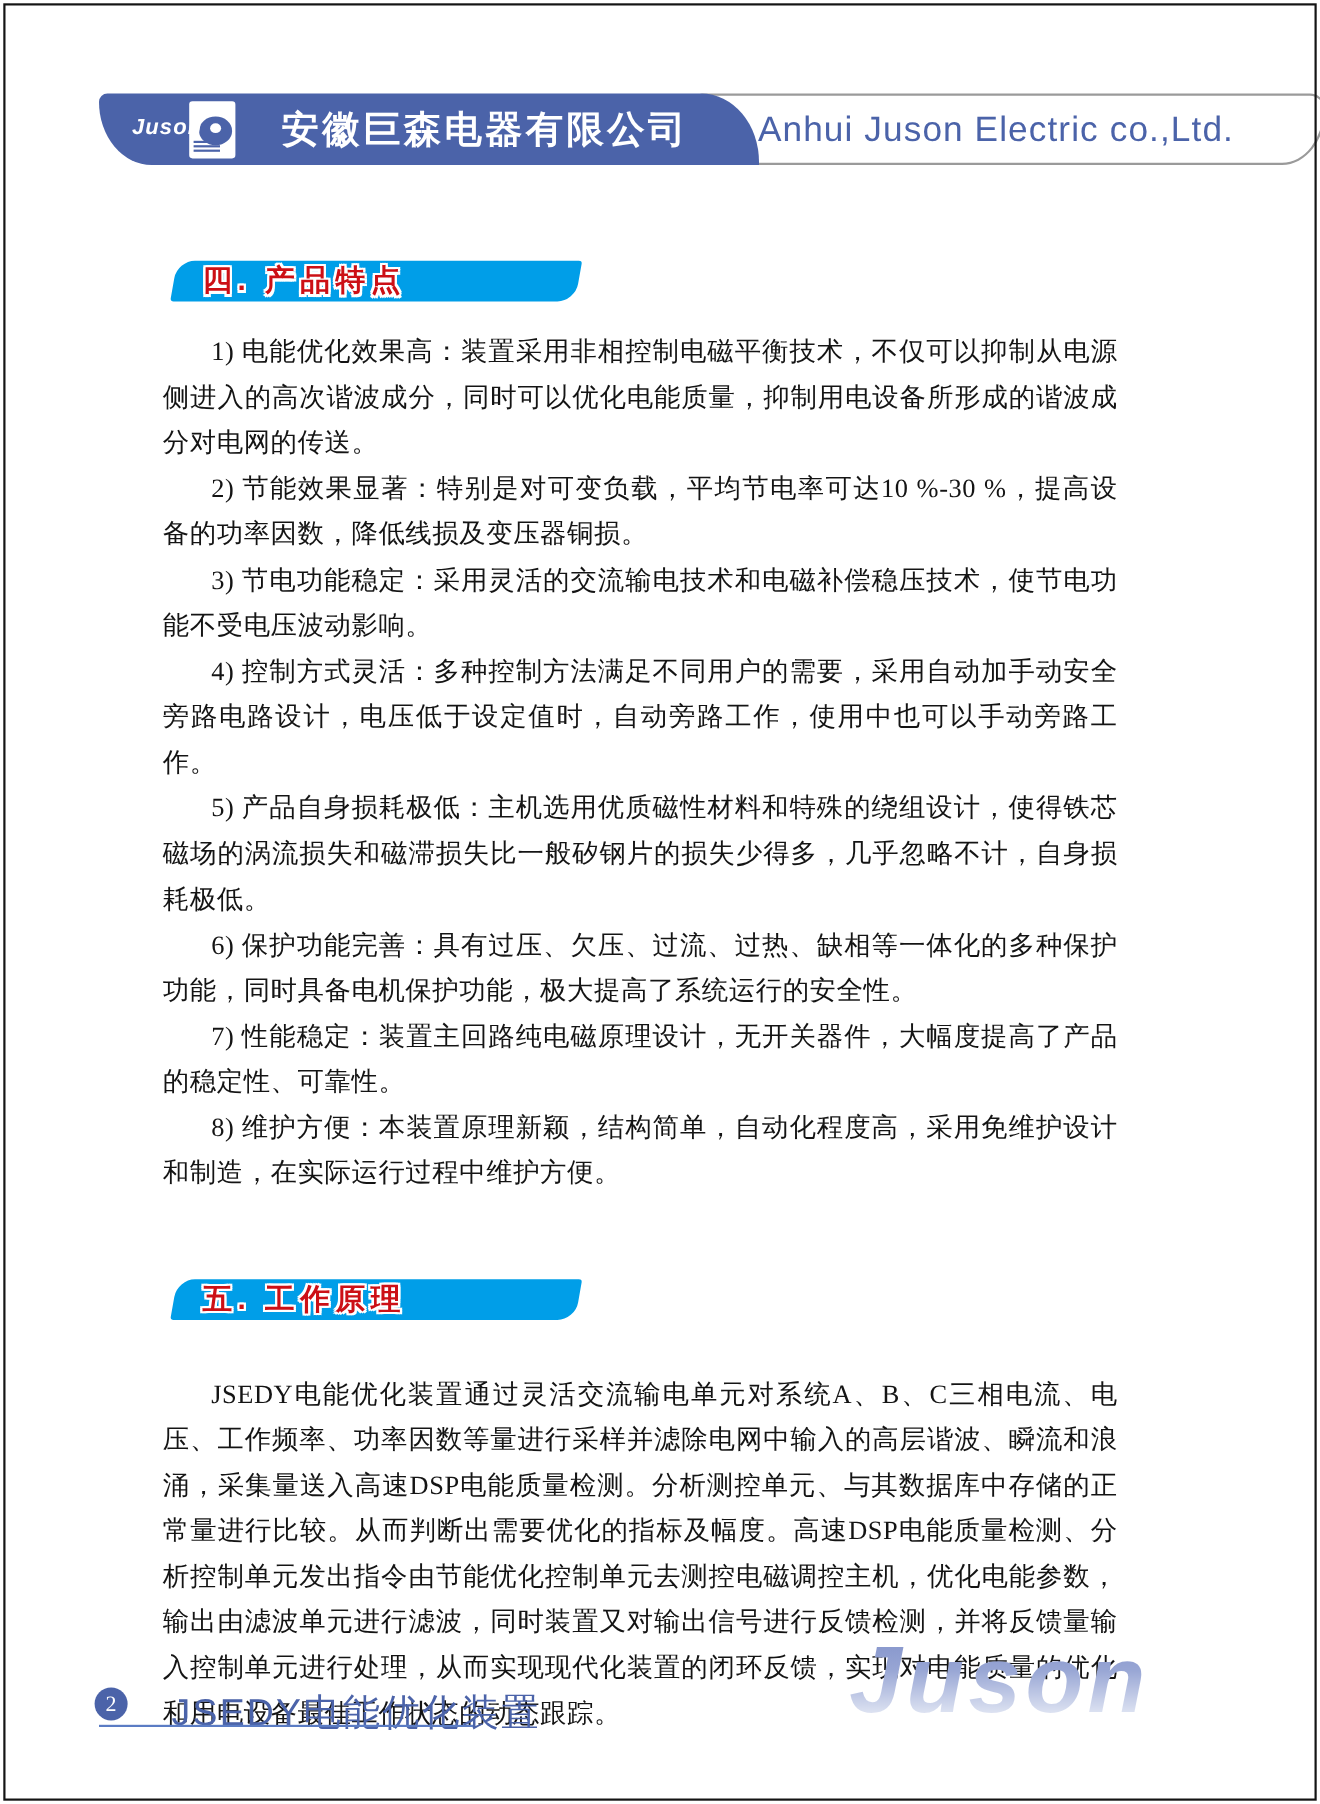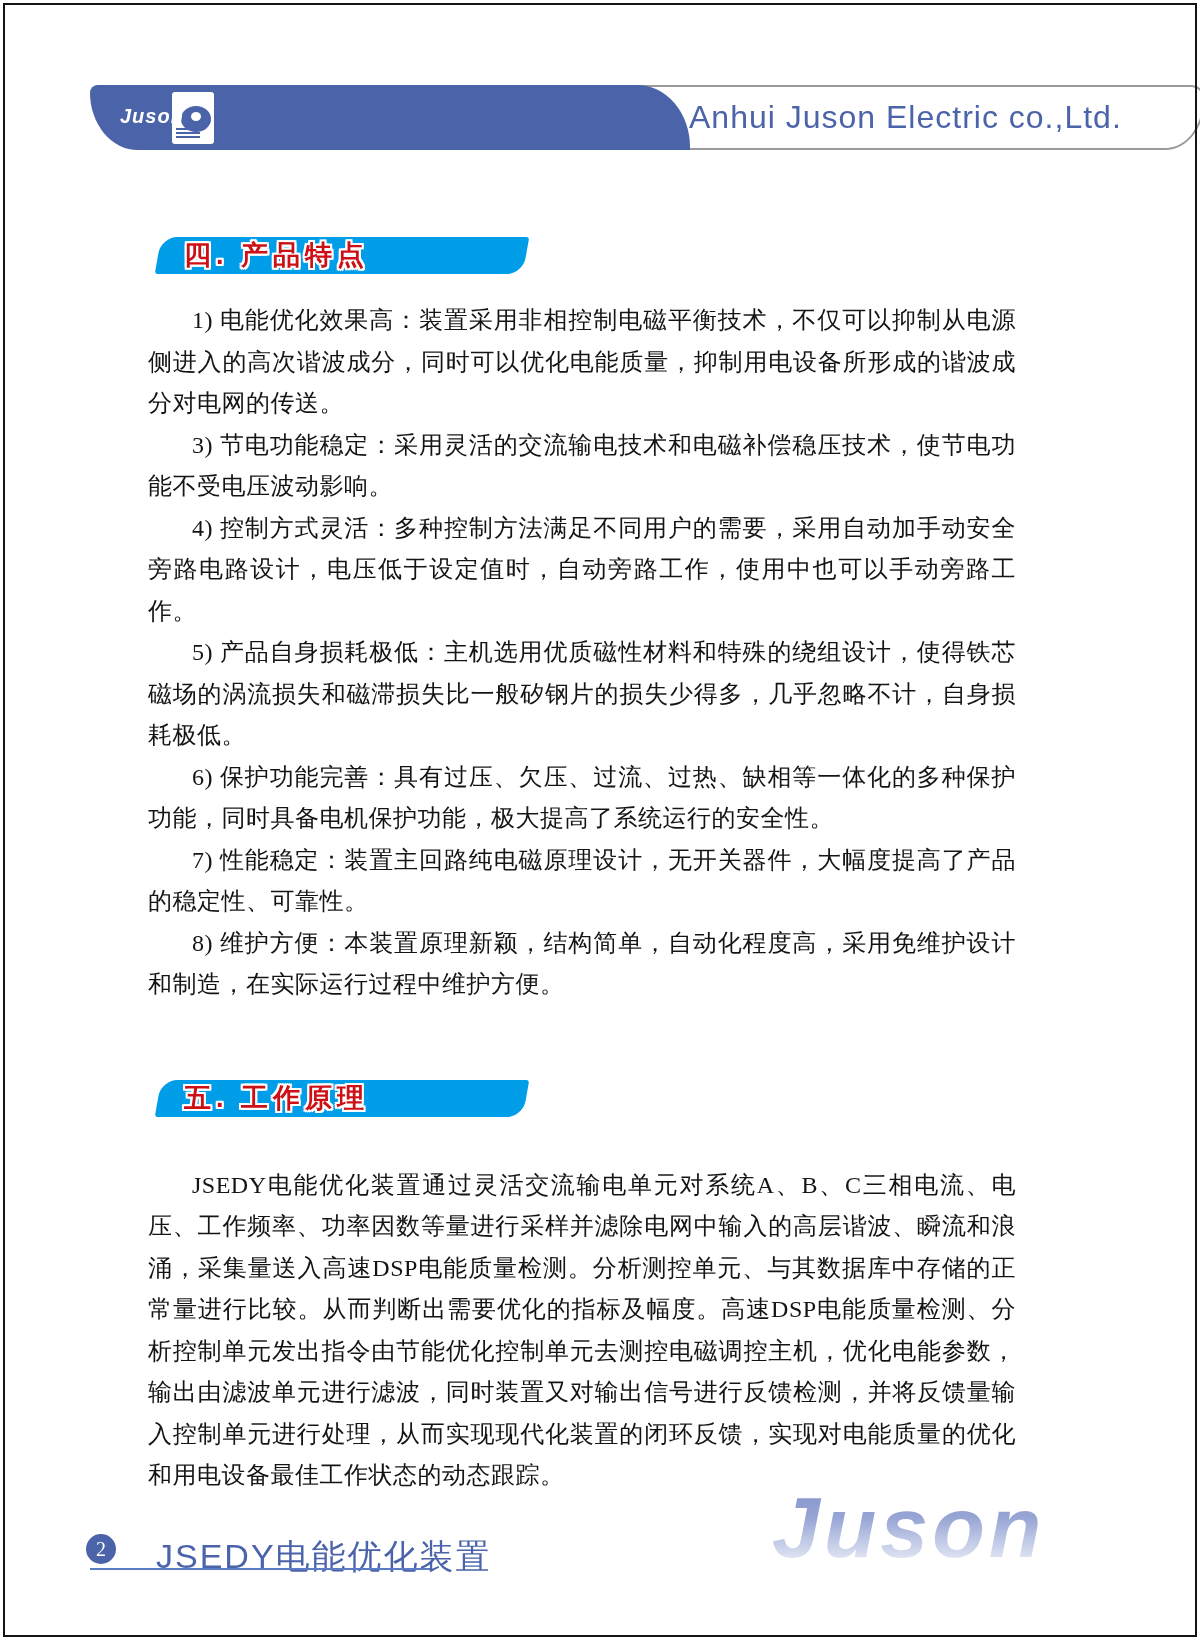--- a/index.html
+++ b/index.html
@@ -102,30 +102,32 @@
         <span class="lm-circle"></span>
         <span class="lm-dot"></span>
         <span class="lm-lines">
             <i></i>
             <i></i>
             <i></i>
           </span>
       </span>
       <span class="logo-text">Juson</span>
     </div>
+    <div class="company-cn">安徽巨森电器有限公司</div>
   </div>
 </header>
 
 <main class="content">
   <div class="section-banner">
     <span class="sb-text">四. 产品特点</span>
   </div>
 
   <div class="paras">
     <p>1) 电能优化效果高：装置采用非相控制电磁平衡技术，不仅可以抑制从电源侧进入的高次谐波成分，同时可以优化电能质量，抑制用电设备所形成的谐波成分对电网的传送。</p>
+    <p>2) 节能效果显著：特别是对可变负载，平均节电率可达10 %-30 %，提高设备的功率因数，降低线损及变压器铜损。</p>
     <p>3) 节电功能稳定：采用灵活的交流输电技术和电磁补偿稳压技术，使节电功能不受电压波动影响。</p>
     <p>4) 控制方式灵活：多种控制方法满足不同用户的需要，采用自动加手动安全旁路电路设计，电压低于设定值时，自动旁路工作，使用中也可以手动旁路工作。</p>
     <p>5) 产品自身损耗极低：主机选用优质磁性材料和特殊的绕组设计，使得铁芯磁场的涡流损失和磁滞损失比一般矽钢片的损失少得多，几乎忽略不计，自身损耗极低。</p>
     <p>6) 保护功能完善：具有过压、欠压、过流、过热、缺相等一体化的多种保护功能，同时具备电机保护功能，极大提高了系统运行的安全性。</p>
     <p>7) 性能稳定：装置主回路纯电磁原理设计，无开关器件，大幅度提高了产品的稳定性、可靠性。</p>
     <p>8) 维护方便：本装置原理新颖，结构简单，自动化程度高，采用免维护设计和制造，在实际运行过程中维护方便。</p>
   </div>
 
   <div class="section-banner banner-2">
     <span class="sb-text">五. 工作原理</span>

